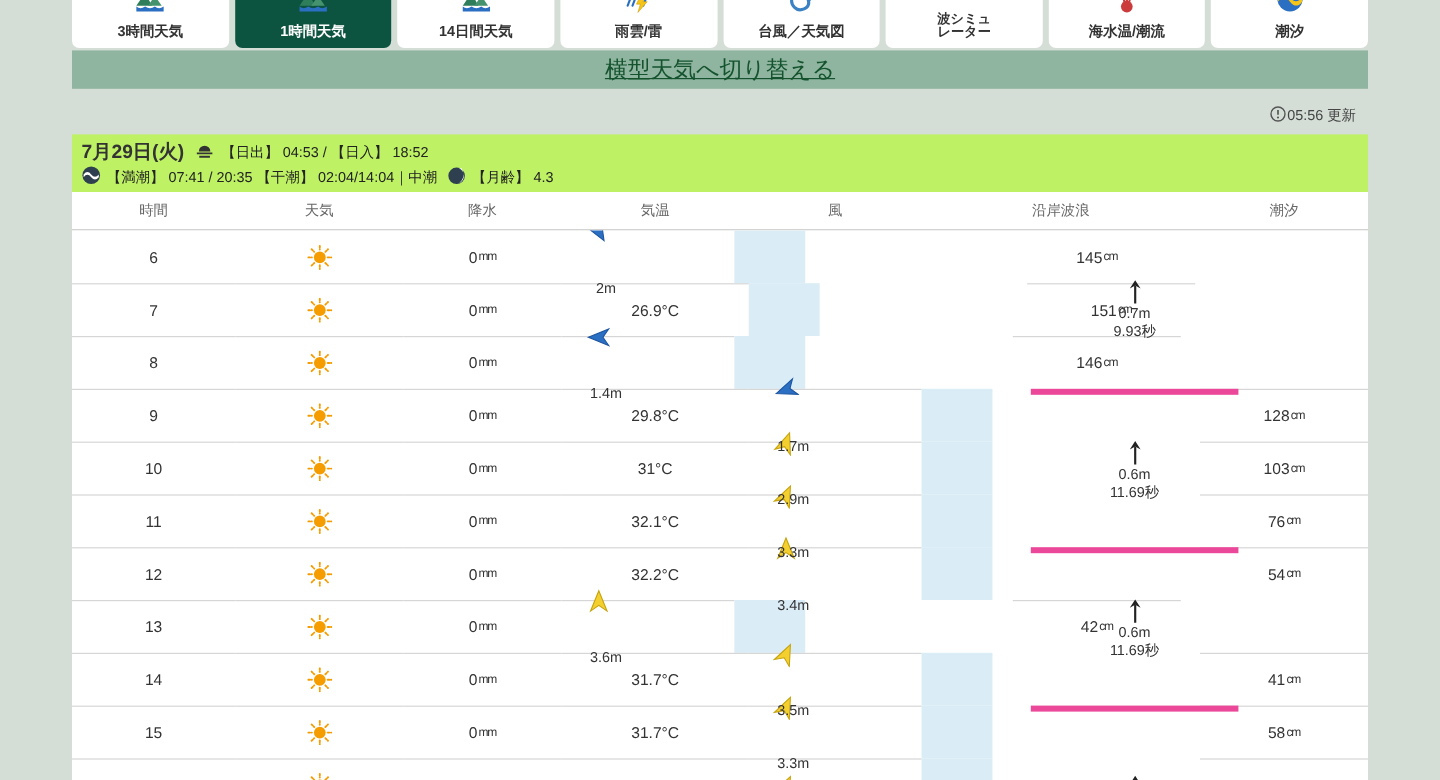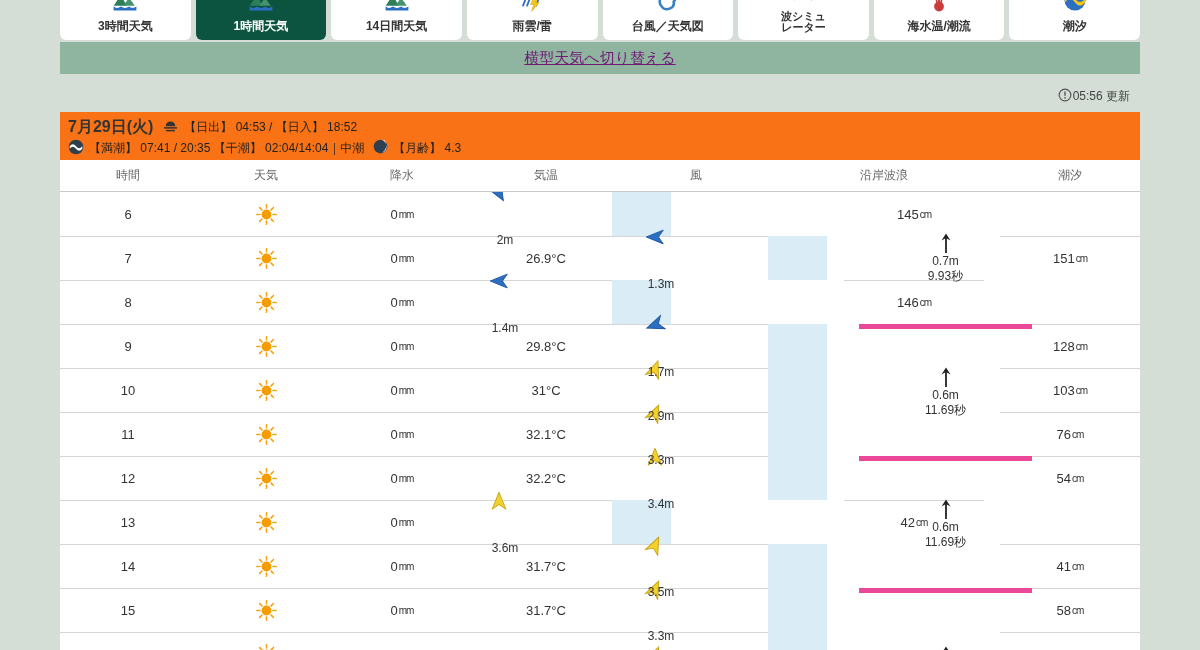--- a/index.html
+++ b/index.html
@@ -23,30 +23,30 @@
   .tab.selected { background:#0d5440; }
   .tab .ticon { width:26px; height:26px; margin-bottom:3px; }
   .tab .tlabel { font-size:12px; font-weight:bold; color:#333; line-height:13px; text-align:center; }
   .tab.selected .tlabel { color:#ffffff; }
   .tab .tlabel.small { font-size:11px; line-height:11px; }
   
   .switch-bar {
     position:absolute; left:60px; top:42px; width:1080px; height:32px;
     background:#8fb5a0; display:flex; align-items:center; justify-content:center;
   }
-  .switch-link { color:#701a75; font-size:15px; text-decoration:underline; cursor:pointer; }
+  .switch-link { color:#14532d; font-size:19px; text-decoration:underline; cursor:pointer; }
   
   .update-line {
     position:absolute; top:88px; right:70px;
     display:flex; align-items:flex-start; gap:1px; font-size:12px; color:#444;
   }
   
   .date-band {
     position:absolute; left:60px; top:112px; width:1080px; height:48px;
-    background:#f97316; padding:5px 0 0 8px;
+    background:#bef264; padding:5px 0 0 8px;
   }
   .dline { display:flex; align-items:center; gap:5px; height:21px; }
   .date-title { font-size:16px; font-weight:bold; margin-right:4px; }
   .dinfo { font-size:12px; color:#222; }
   
   .thead {
     position:absolute; left:60px; top:160px; width:1080px; height:32px;
     background:#fff; display:flex; align-items:center;
     border-bottom:1px solid #c9c9c9;
   }
@@ -252,28 +252,20 @@
               <line x1="4.2" y1="4.2" x2="6.7" y2="6.7"></line>
               <line x1="17.3" y1="17.3" x2="19.8" y2="19.8"></line>
               <line x1="4.2" y1="19.8" x2="6.7" y2="17.3"></line>
               <line x1="17.3" y1="6.7" x2="19.8" y2="4.2"></line>
             </g>
             <circle cx="12" cy="12" r="5.6" fill="#f59d00"></circle>
           </svg>
         </div>
         <div class="cell c2 bt">0<span class="unit">mm</span></div>
         <div class="cell c3 bt">26.9°C</div>
-        <div class="cell c4 bt">
-          <div class="windbox">
-            <svg width="22" height="22" viewBox="0 0 24 24">
-              <path d="M12 2.5 L19.5 21 L12 15.8 L4.5 21 Z" fill="#2b6fc3" stroke="#1c55a0" stroke-width="1" transform="rotate(270 12 12)"></path>
-            </svg>
-            <span class="windval">1.3m</span>
-          </div>
-        </div>
         <div class="cell c5"></div>
         <div class="cell c6"></div>
         <div class="cell c7 bt">151<span class="unit">cm</span></div>
       </div>
       <div class="trow">
         <div class="cell c0 bt">8</div>
         <div class="cell c1 bt">
           <svg width="21" height="21" viewBox="0 0 24 24">
             <g stroke="#f59d00" stroke-width="1.8" stroke-linecap="round" stroke-dasharray="1.6 1.6">
               <line x1="12" y1="1" x2="12" y2="4.5"></line>

